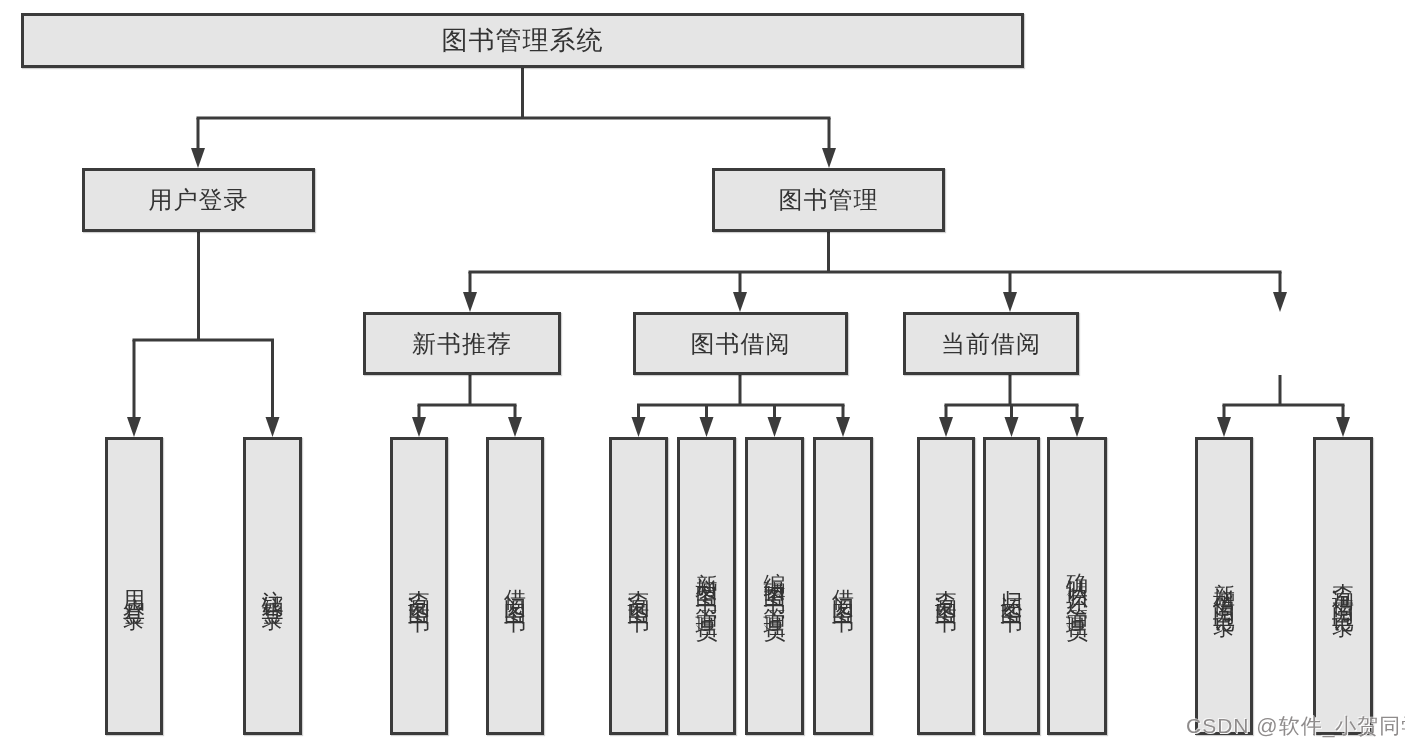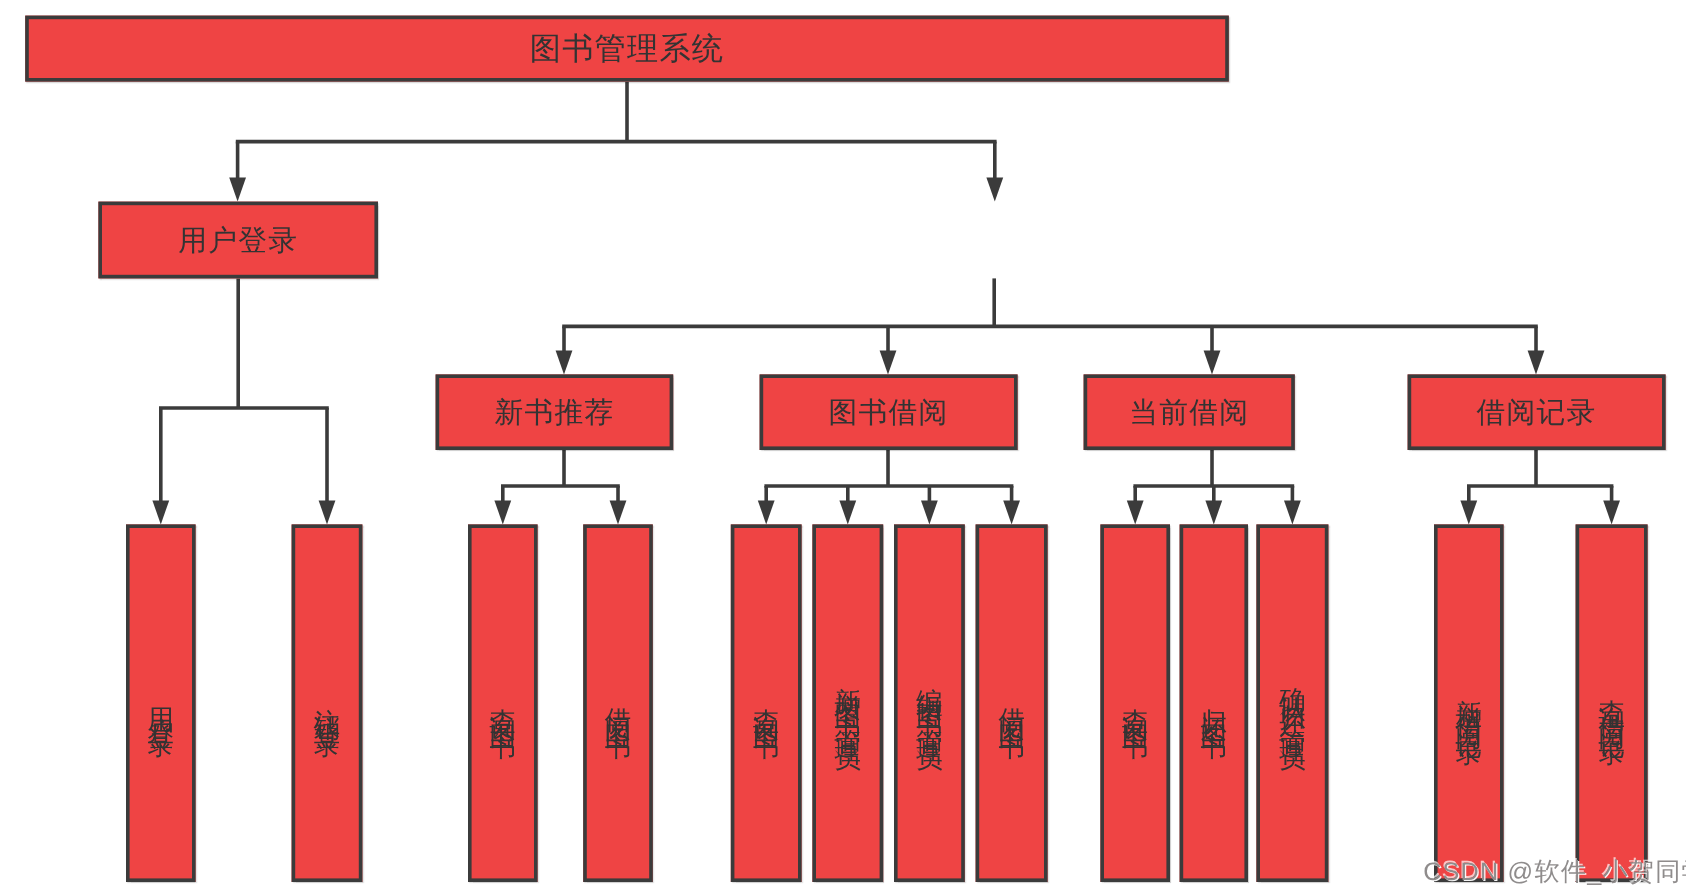--- a/index.html
+++ b/index.html
@@ -15,21 +15,21 @@
     background: #ffffff;
   }
   #connectors {
     position: absolute; left: 0; top: 0;
     width: 1405px; height: 747px;
     z-index: 1;
   }
   .node {
     position: absolute;
     box-sizing: border-box;
-    background: #ef4444;
+    background: #e5e5e5;
     border: 3px solid #3b3b3b;
     display: flex;
     align-items: center;
     justify-content: center;
     color: #333333;
     z-index: 2;
     box-shadow: 1px 1px 1px rgba(0,0,0,0.18);
   }
   .node-h { font-size: 24px; letter-spacing: 1px; white-space: nowrap; }
   .node-root { font-size: 26px; }
@@ -126,25 +126,25 @@
       <polygon points="1070,417 1084,417 1077,437"></polygon>
 
       <polygon points="1217,417 1231,417 1224,437"></polygon>
       <polygon points="1336,417 1350,417 1343,437"></polygon>
     </g>
   </svg>
 
   <div class="node node-h node-root" style="left:21px; top:13px; width:1003px; height:55px;">图书管理系统</div>
 
   <div class="node node-h" style="left:82px; top:168px; width:233px; height:64px;">用户登录</div>
+  <div class="node node-h" style="left:712px; top:168px; width:233px; height:64px;">图书管理</div>
 
   <div class="node node-h" style="left:363px; top:312px; width:198px; height:63px;">新书推荐</div>
   <div class="node node-h" style="left:633px; top:312px; width:215px; height:63px;">图书借阅</div>
   <div class="node node-h" style="left:903px; top:312px; width:176px; height:63px;">当前借阅</div>
-  <div class="node node-h" style="left:1173px; top:312px; width:215px; height:63px;">借阅记录</div>
 
   <div class="node node-v" style="left:105px; top:437px; width:58px; height:298px;">用户登录</div>
   <div class="node node-v" style="left:243px; top:437px; width:59px; height:298px;">注销登录</div>
 
   <div class="node node-v" style="left:390px; top:437px; width:58px; height:298px;">查询图书</div>
   <div class="node node-v" style="left:486px; top:437px; width:58px; height:298px;">借阅图书</div>
 
   <div class="node node-v" style="left:609px; top:437px; width:59px; height:298px;">查询图书</div>
   <div class="node node-v" style="left:677px; top:437px; width:59px; height:298px;">新增图书（管理员）</div>
   <div class="node node-v" style="left:745px; top:437px; width:59px; height:298px;">编辑图书（管理员）</div>

